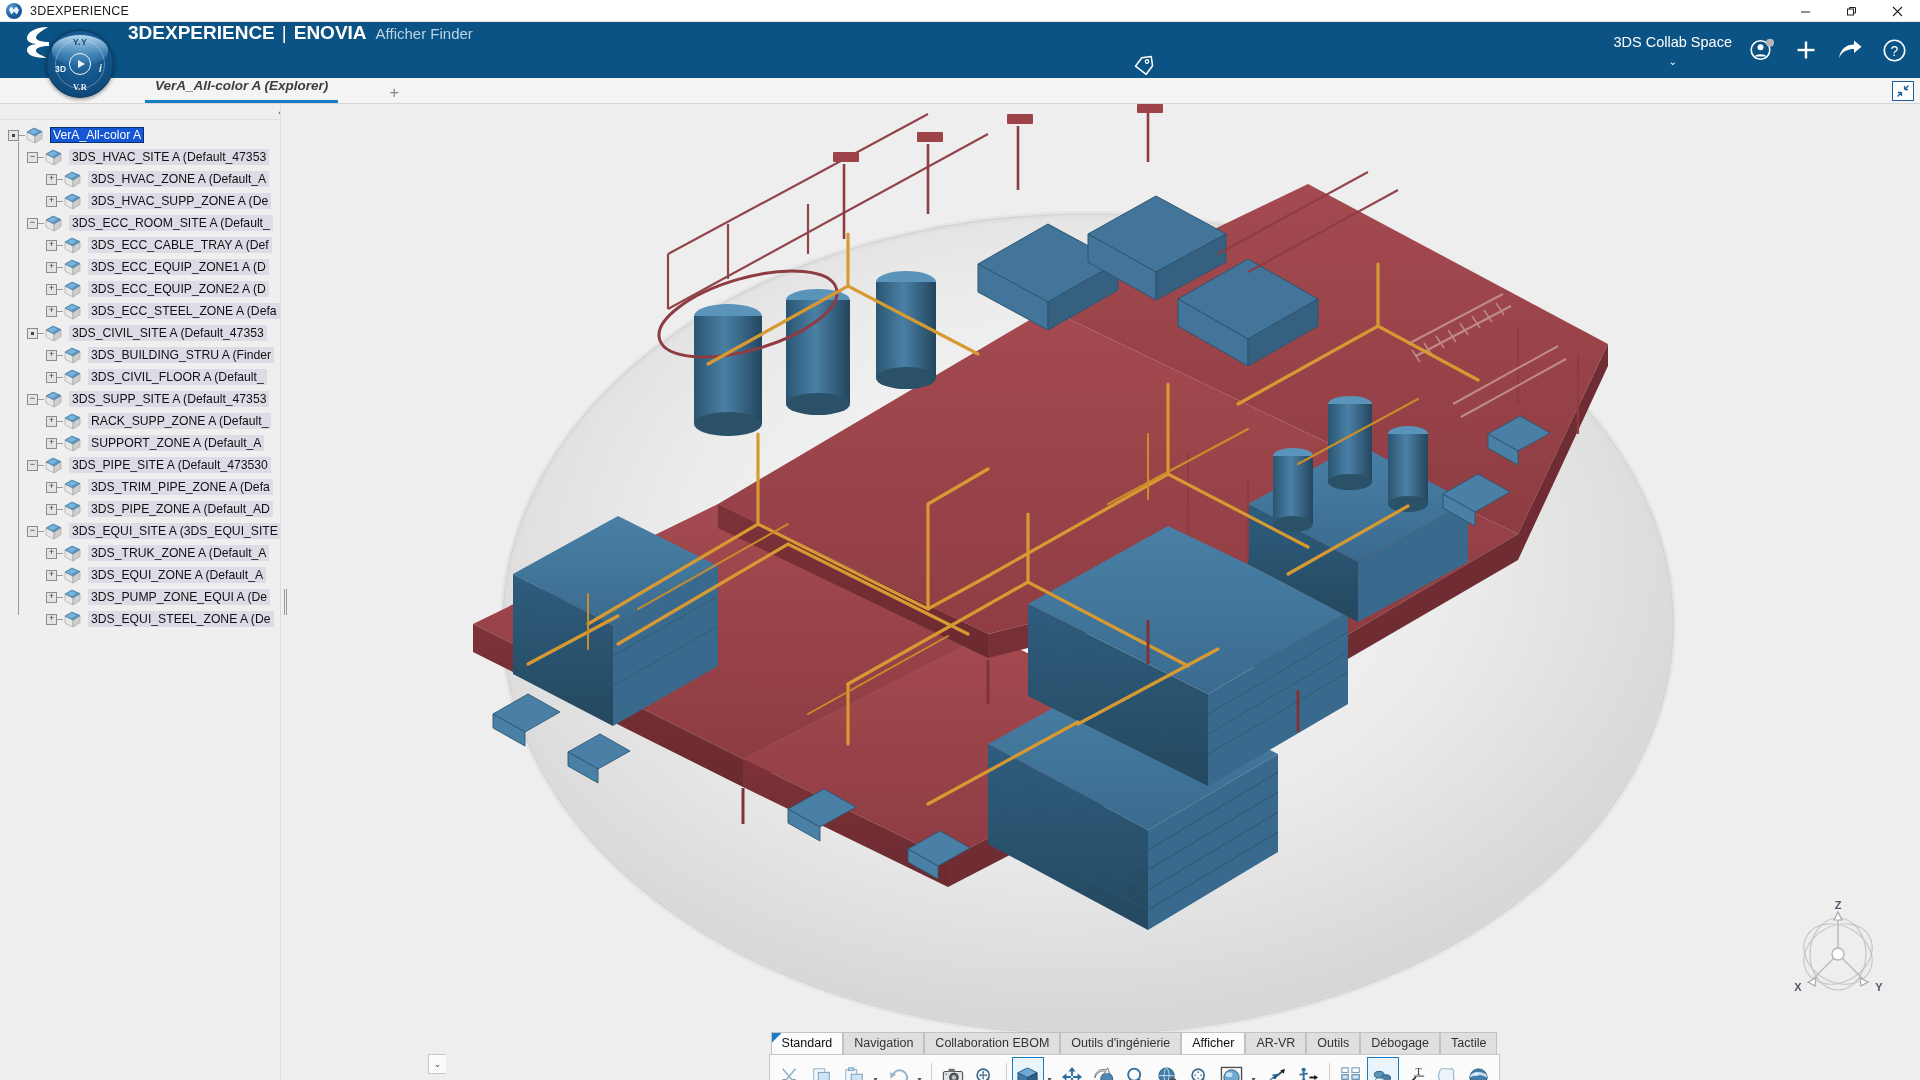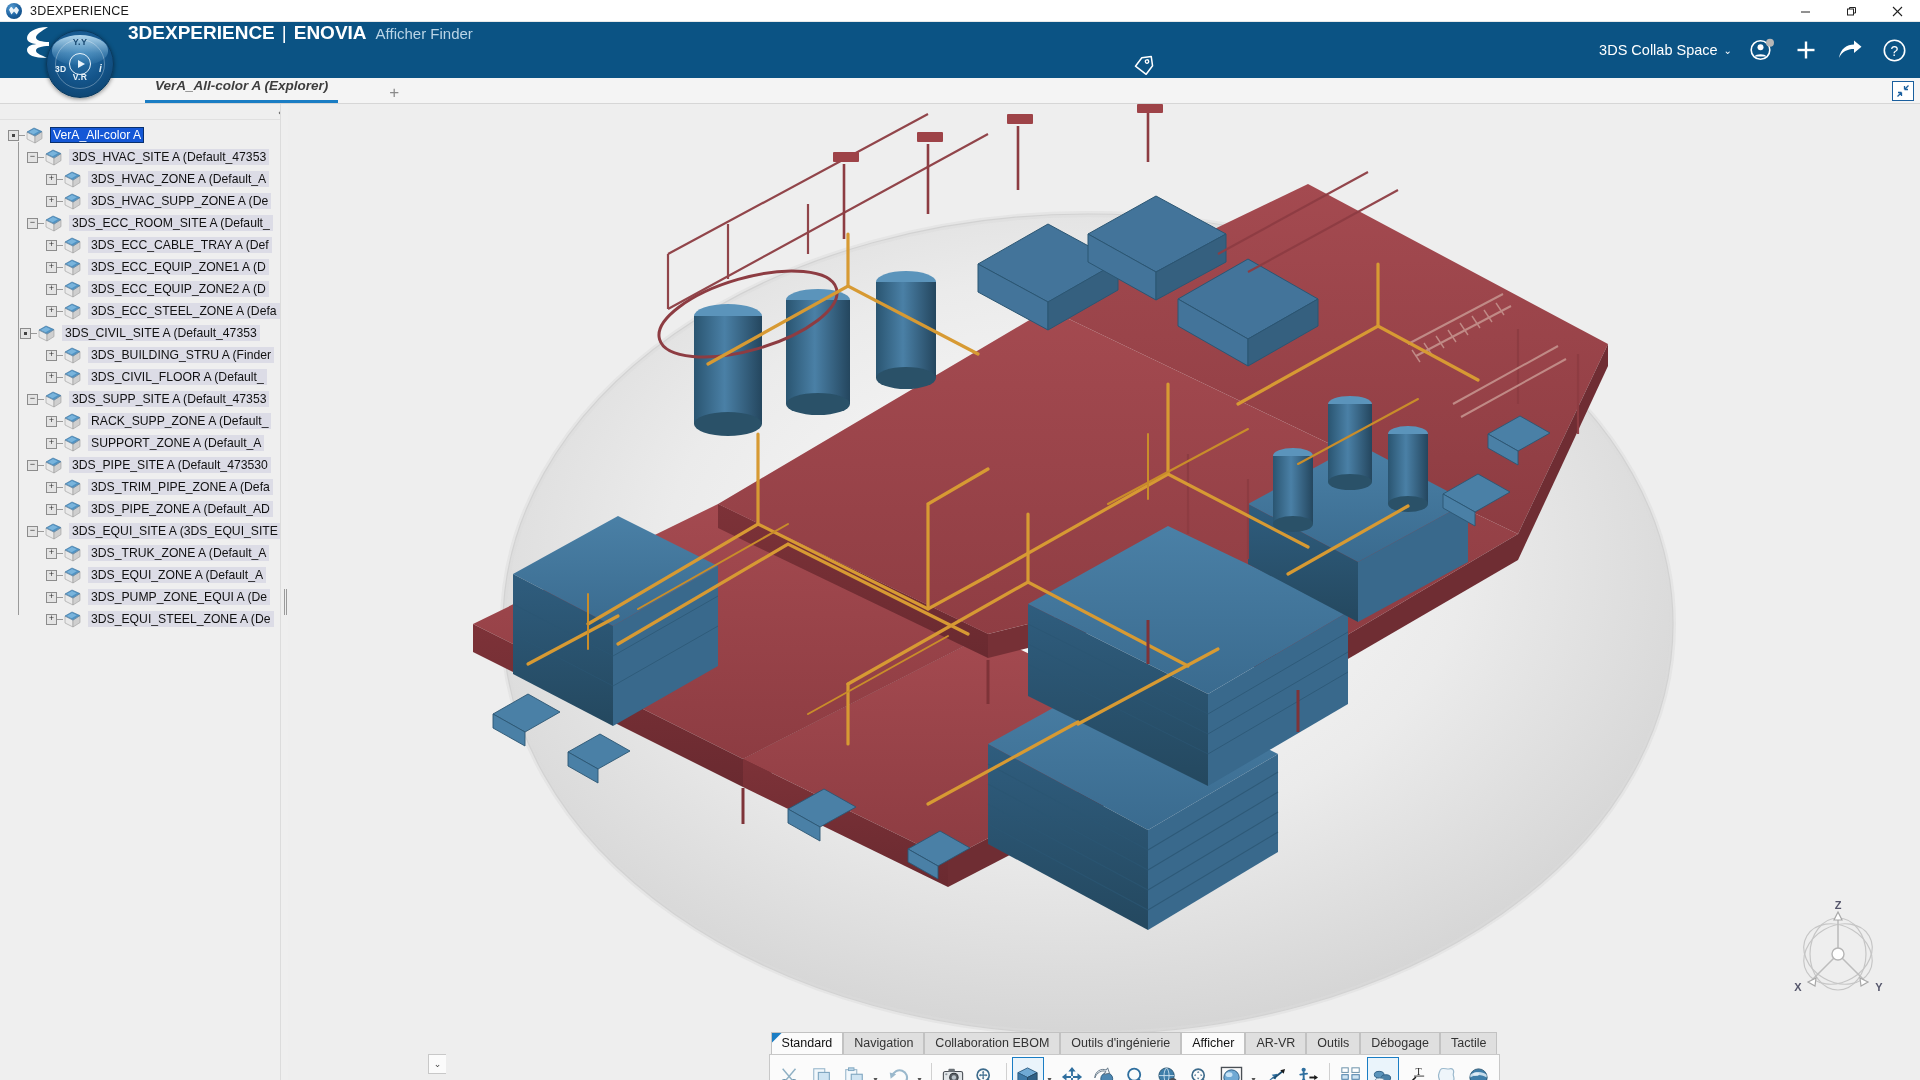--- a/index.html
+++ b/index.html
@@ -81,21 +81,21 @@
   .compass-play::after {
     content: ""; width: 0; height: 0;
     border-left: 7px solid #eaf4fb;
     border-top: 4.5px solid transparent;
     border-bottom: 4.5px solid transparent;
     margin-left: 3px;
   }
   .cl { position: absolute; color: #e6f1f8; font-size: 8.5px; font-weight: bold; letter-spacing: .3px; }
   .cl-3d { left: 9px; bottom: 24px; }
   .cl-i  { right: 12px; bottom: 24px; font-style: italic; font-size: 10px; }
-  .cl-vr { left: 50%; transform: translateX(-50%); bottom: 16px; }
+  .cl-vr { left: 50%; transform: translateX(-50%); bottom: 6px; font-family: Liberation Serif, serif; }
   .cl-yy { left: 50%; transform: translateX(-50%); top: 7px; color:#1a4a72; font-size:9px; }
 
   .brandblock {
     margin-left: 60px; display: flex; align-items: baseline; gap: 0;
     white-space: nowrap;
   }
   .brand-3d { font-size: 19px; font-weight: bold; color: #fff; }
   .brand-exp { font-size: 19px; font-weight: 700; color: #fff; }
   .brand-sep { font-size: 19px; color: #fff; margin: 0 7px; font-weight: 300; }
   .brand-enovia { font-size: 19px; font-weight: bold; color: #fff; }
@@ -122,21 +122,21 @@
     width: 28px; height: 28px; display: flex; align-items: center; justify-content: center;
     cursor: pointer;
   }
 
   .appbar-right {
     position: absolute; right: 12px; top: 0; height: 56px;
     display: flex; align-items: center; gap: 16px;
   }
   .collab-space {
     color: #fff; font-size: 14.5px; display: flex; align-items: center; gap: 6px;
-    cursor: pointer; white-space: nowrap;
+    cursor: pointer; white-space: nowrap; flex-direction: column;
   }
   .chev { font-size: 10px; }
   .hdr-icon { width: 28px; height: 28px; display: flex; align-items: center; justify-content: center; cursor: pointer; position: relative; }
 
   
   .tabstrip {
     height: 26px; width: 100%;
     background: #f4f4f4;
     border-bottom: 1px solid #d6d6d6;
     display: flex; align-items: flex-end;
@@ -487,21 +487,21 @@
           <div class="tline"></div>
           <div class="tcube"><svg viewBox="0 0 20 17" width="20" height="17">
   <polygon points="2,5 9,1 17,4.6 10,9" fill="#4f93c4"></polygon>
   <polygon points="2,5 2,12 10,16 10,9" fill="#e9e9e9" stroke="#9a9a9a" stroke-width=".6"></polygon>
   <polygon points="10,9 10,16 17,11.6 17,4.6" fill="#cfcfcf" stroke="#9a9a9a" stroke-width=".6"></polygon>
   <polygon points="3.6,4.9 9,2 13.8,4.3 8.6,7.2" fill="#79b4dc"></polygon>
   <polygon points="2,5 9,1 17,4.6 10,9" fill="none" stroke="#4a7ea8" stroke-width=".7"></polygon>
 </svg></div>
           <div class="tlabel">3DS_ECC_STEEL_ZONE A (Defa</div>
         </div>
-        <div class="tnode" style="padding-left: 20px;">
+        <div class="tnode" style="padding-left: 27px;">
           <div class="texp dot"></div>
           <div class="tline"></div>
           <div class="tcube"><svg viewBox="0 0 20 17" width="20" height="17">
   <polygon points="2,5 9,1 17,4.6 10,9" fill="#4f93c4"></polygon>
   <polygon points="2,5 2,12 10,16 10,9" fill="#e9e9e9" stroke="#9a9a9a" stroke-width=".6"></polygon>
   <polygon points="10,9 10,16 17,11.6 17,4.6" fill="#cfcfcf" stroke="#9a9a9a" stroke-width=".6"></polygon>
   <polygon points="3.6,4.9 9,2 13.8,4.3 8.6,7.2" fill="#79b4dc"></polygon>
   <polygon points="2,5 9,1 17,4.6 10,9" fill="none" stroke="#4a7ea8" stroke-width=".7"></polygon>
 </svg></div>
           <div class="tlabel">3DS_CIVIL_SITE A (Default_47353</div>

